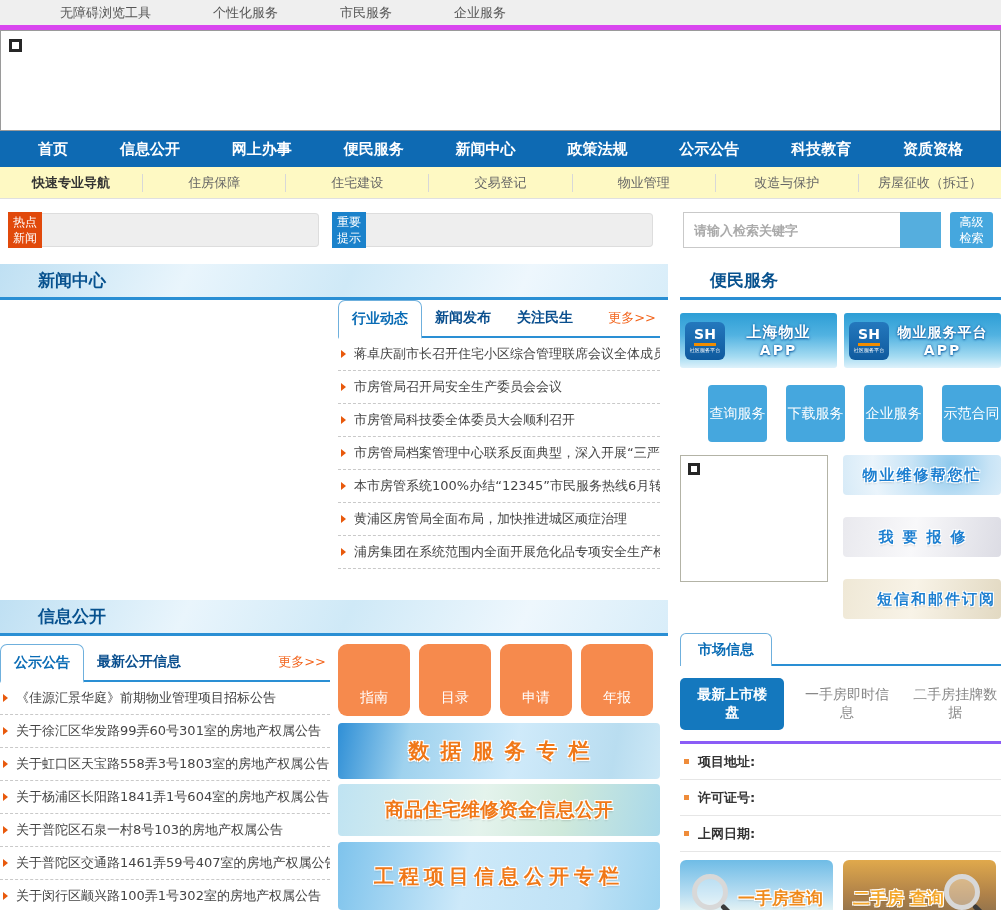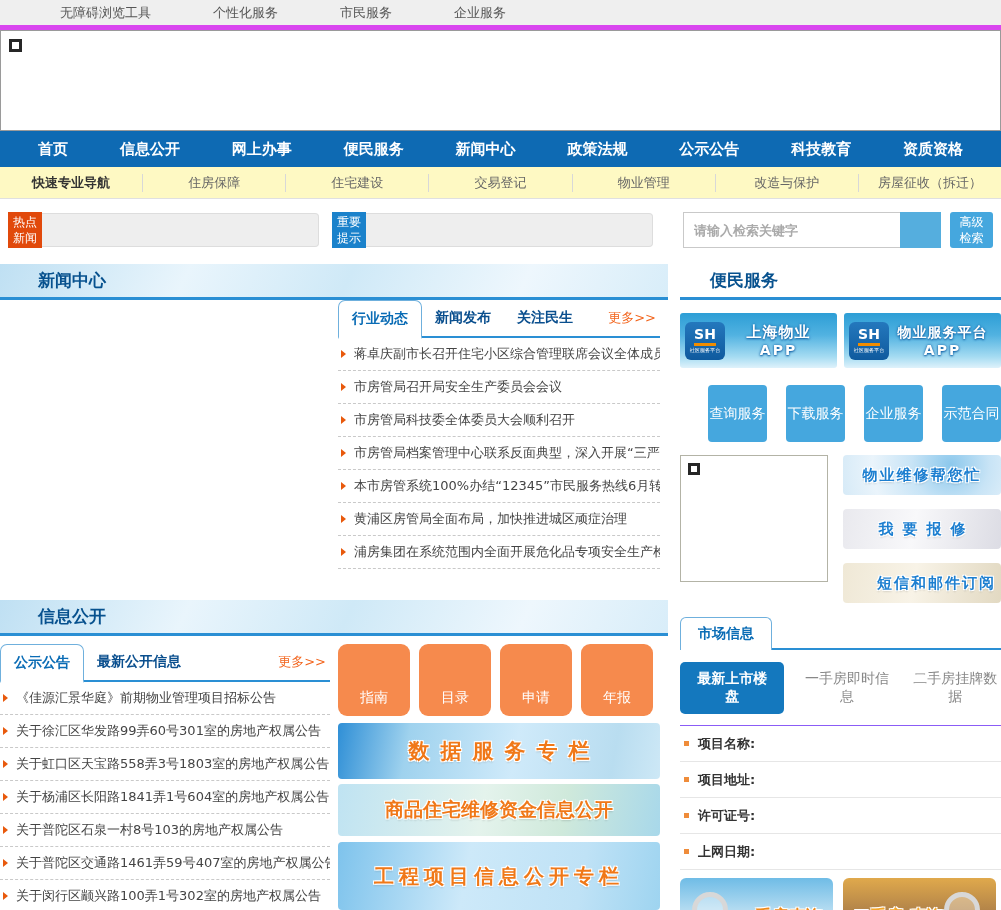--- a/index.html
+++ b/index.html
@@ -89,29 +89,29 @@
   .app-text { flex:1; text-align:center; color:#fff; font-weight:bold; text-shadow:0 1px 2px #1565a8,0 0 3px #1565a8; }
   .app-name { font-size:15px; letter-spacing:1px; }
   .app-suffix { font-size:14px; letter-spacing:2px; }
 
   .service-row { display:flex; gap:19px; margin-top:17px;margin-left:28px; }
   .sbtn { width:75px; height:57px; background:#45a7de; border:none; border-radius:4px; color:#fff; font-size:14px; cursor:pointer; }
 
   .mid-row { display:flex; margin-top:13px; }
   .preview-box { width:148px; height:127px; border:1px solid #b3b3a6; background:#fff; position:relative; }
   .preview-box .broken-icon { top:7px; left:7px; width:12px; height:12px; }
-  .mini-banners { margin-left:15px; flex:1; display:flex; flex-direction:column; gap:14px; }
+  .mini-banners { margin-left:15px; flex:1; display:flex; flex-direction:column; gap:22px; }
   .mini { height:40px; border-radius:4px; display:flex; align-items:center; justify-content:center; font-size:15px; font-weight:bold; color:#1d7fd0; cursor:pointer; letter-spacing:2px; }
   .mini1 { background:radial-gradient(circle at 68% 25%,#8cc8ec 0%,#c8e4f6 35%,#eaf4fb 70%,#d6eaf7 100%); }
   .mini2 { background:linear-gradient(100deg,#e9e9ee 0%,#f8f8fa 45%,#dcdce4 100%); letter-spacing:9px; text-indent:9px; }
   .mini3 { background:linear-gradient(100deg,#efe8d6 0%,#f8f3e7 45%,#e2d9c2 100%);padding-left:29px; }
 
   .market-tabbar { border-bottom:2px solid #2a8fd4; margin-top:14px; height:33px; }
   .market-tab { display:inline-flex; height:33px; border:1px solid #6fb0dd; border-bottom:none; border-radius:6px 6px 0 0; align-items:center; padding:0 17px; color:#0a6cb5; font-weight:bold; font-size:14px; background:#fff; cursor:pointer; }
-  .subtab-row { display:flex; align-items:center; margin-top:12px; gap:17px; border-bottom:1px solid #8b5cf6; padding-bottom:11px; }
+  .subtab-row { display:flex; align-items:center; margin-top:12px; gap:17px; border-bottom:3px solid #8b5cf6; padding-bottom:11px; }
   .subtab { color:#888; font-size:14px; cursor:pointer; background:none; border:none; }
   .subtab.active { background:#1478be; color:#fff; border-radius:5px; padding:8px 13px; font-weight:bold; }
 
   .field { height:36px; display:flex; align-items:center; border-bottom:1px solid #e6e6e6; font-size:13px; font-weight:bold; color:#333; }
   .sq { width:5px; height:5px; background:#ef8c3a; margin:0 9px 0 4px; flex:none; }
 
   .query-row { display:flex; gap:10px; margin-top:8px; }
   .qbanner { width:153px; height:76px; border-radius:6px; position:relative; display:flex; align-items:center; font-size:17px; font-weight:bold; cursor:pointer; }
   .q1 { background:linear-gradient(180deg,#6fbce6 0%,#b9def2 45%,#eef7f4 72%,#bfe0cc 100%); color:#ef8a1c; justify-content:flex-end; padding-right:10px; }
   .q2 { background:linear-gradient(180deg,#e0a94c 0%,#b08249 45%,#6e6151 100%); color:#f3a62a; justify-content:flex-start; padding-left:10px; }
@@ -335,24 +335,20 @@
 
       <div class="subtab-row">
         <button class="subtab active">最新上市楼盘</button>
         <button class="subtab">一手房即时信息</button>
         <button class="subtab">二手房挂牌数据</button>
       </div>
 
       <div class="fields">
         <div class="field">
             <span class="sq"></span>
-            <span>项目名称:</span>
-          </div>
-        <div class="field">
-            <span class="sq"></span>
             <span>项目地址:</span>
           </div>
         <div class="field">
             <span class="sq"></span>
             <span>许可证号:</span>
           </div>
         <div class="field">
             <span class="sq"></span>
             <span>上网日期:</span>
           </div>

